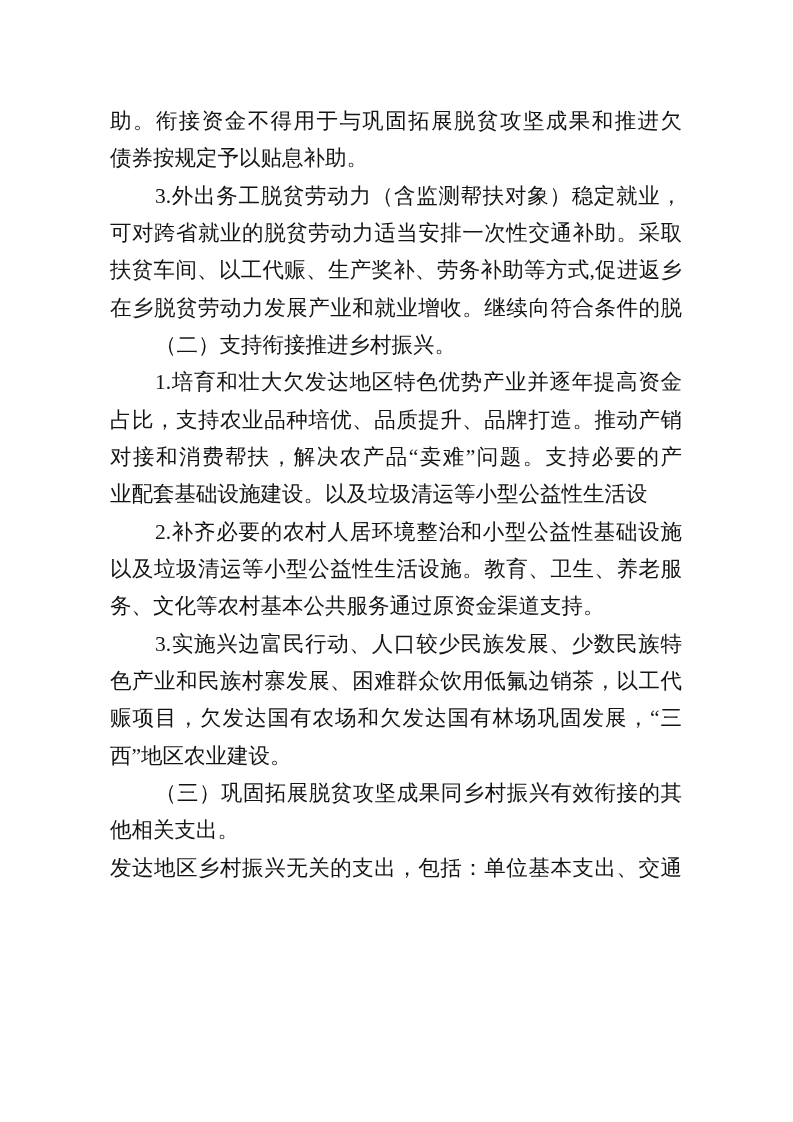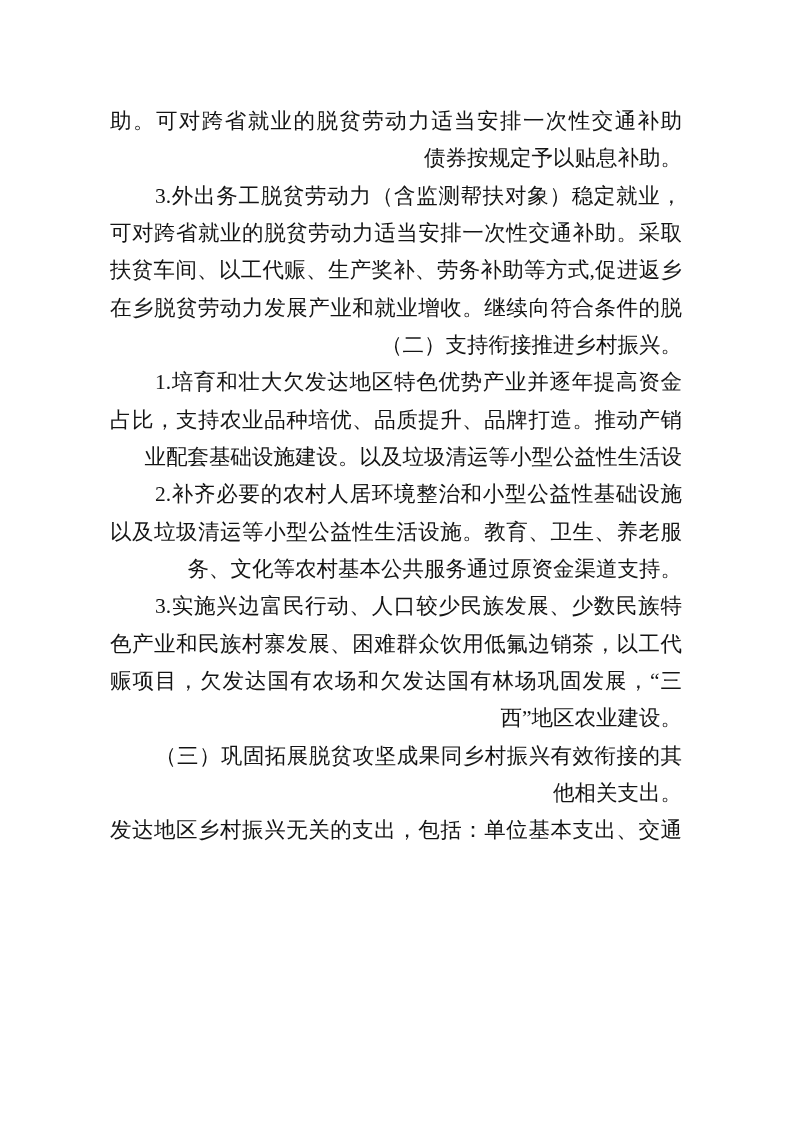--- a/index.html
+++ b/index.html
@@ -21,45 +21,46 @@
     left: 110px;
     top: 103px;
     width: 572px;
     color: #141414;
   }
   .line {
     height: 37.33px;
     line-height: 37.33px;
     font-size: 21.5px;
     overflow: hidden;
-    text-align: right;
+    text-align: left;
     white-space: normal;
   }
   .line.fill {
     text-align: justify;
     text-align-last: justify;
   }
   .line.indent {
     text-indent: 45px;
   }
 </style>
 </head>
 <body>
 
 <div class="page" style="background: rgb(255, 255, 255);">
   <div class="text-block" style="color: rgb(20, 20, 20);">
-      <div class="line fill">助。可对跨省就业的脱贫劳动力适当安排一次性交通补助</div>
+      <div class="line fill">助。衔接资金不得用于与巩固拓展脱贫攻坚成果和推进欠</div>
       <div class="line">债券按规定予以贴息补助。</div>
       <div class="line indent fill">3.外出务工脱贫劳动力（含监测帮扶对象）稳定就业，</div>
       <div class="line fill">可对跨省就业的脱贫劳动力适当安排一次性交通补助。采取</div>
       <div class="line fill">扶贫车间、以工代赈、生产奖补、劳务补助等方式,促进返乡</div>
       <div class="line fill">在乡脱贫劳动力发展产业和就业增收。继续向符合条件的脱</div>
       <div class="line indent">（二）支持衔接推进乡村振兴。</div>
       <div class="line indent fill">1.培育和壮大欠发达地区特色优势产业并逐年提高资金</div>
       <div class="line fill">占比，支持农业品种培优、品质提升、品牌打造。推动产销</div>
+      <div class="line fill">对接和消费帮扶，解决农产品“卖难”问题。支持必要的产</div>
       <div class="line">业配套基础设施建设。以及垃圾清运等小型公益性生活设施。</div>
       <div class="line indent fill">2.补齐必要的农村人居环境整治和小型公益性基础设施</div>
       <div class="line fill">以及垃圾清运等小型公益性生活设施。教育、卫生、养老服</div>
       <div class="line">务、文化等农村基本公共服务通过原资金渠道支持。</div>
       <div class="line indent fill">3.实施兴边富民行动、人口较少民族发展、少数民族特</div>
       <div class="line fill">色产业和民族村寨发展、困难群众饮用低氟边销茶，以工代</div>
       <div class="line fill">赈项目，欠发达国有农场和欠发达国有林场巩固发展，“三</div>
       <div class="line">西”地区农业建设。</div>
       <div class="line indent fill">（三）巩固拓展脱贫攻坚成果同乡村振兴有效衔接的其</div>
       <div class="line">他相关支出。</div>

